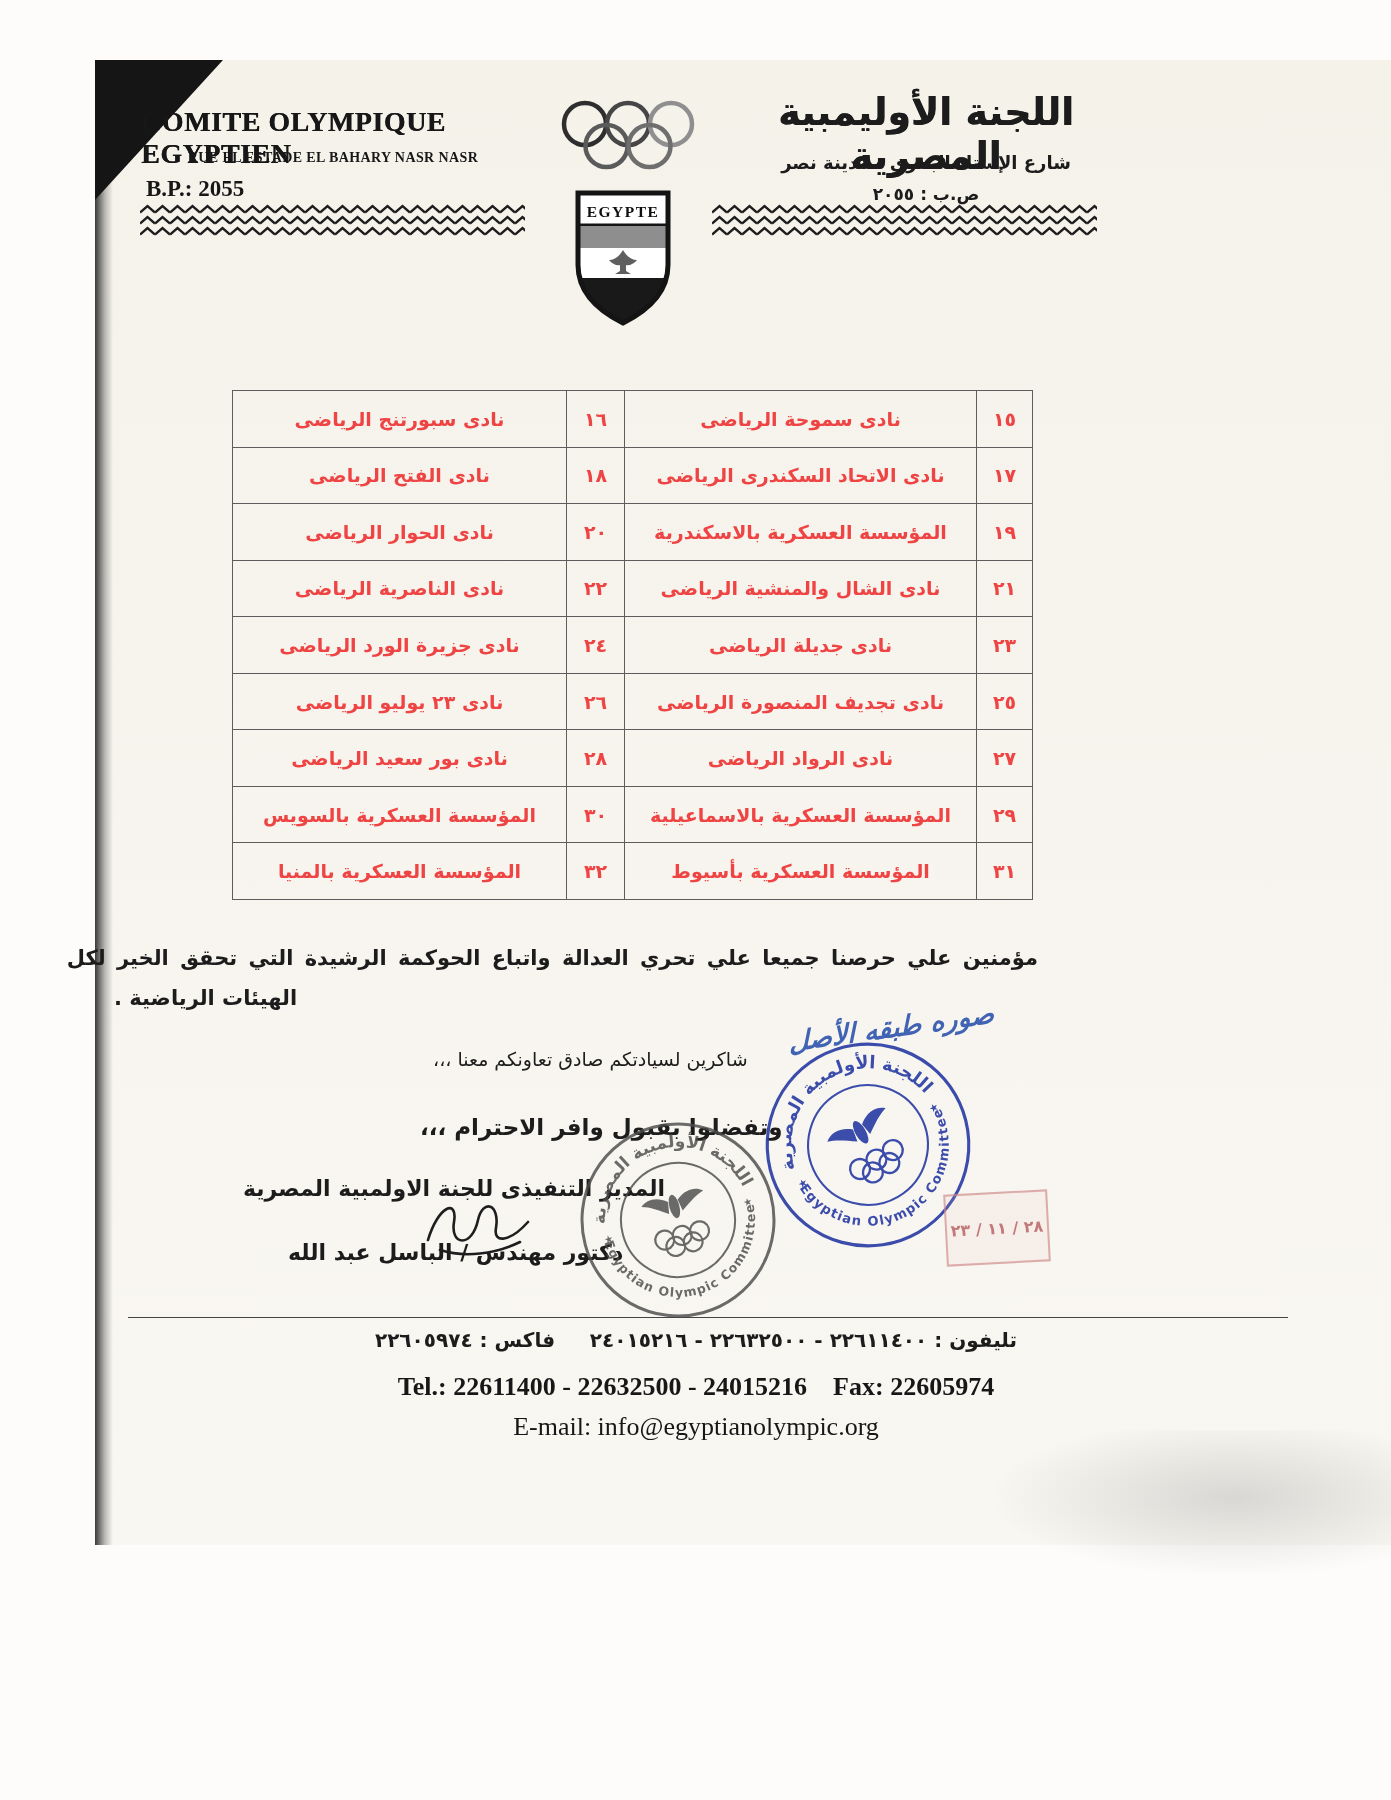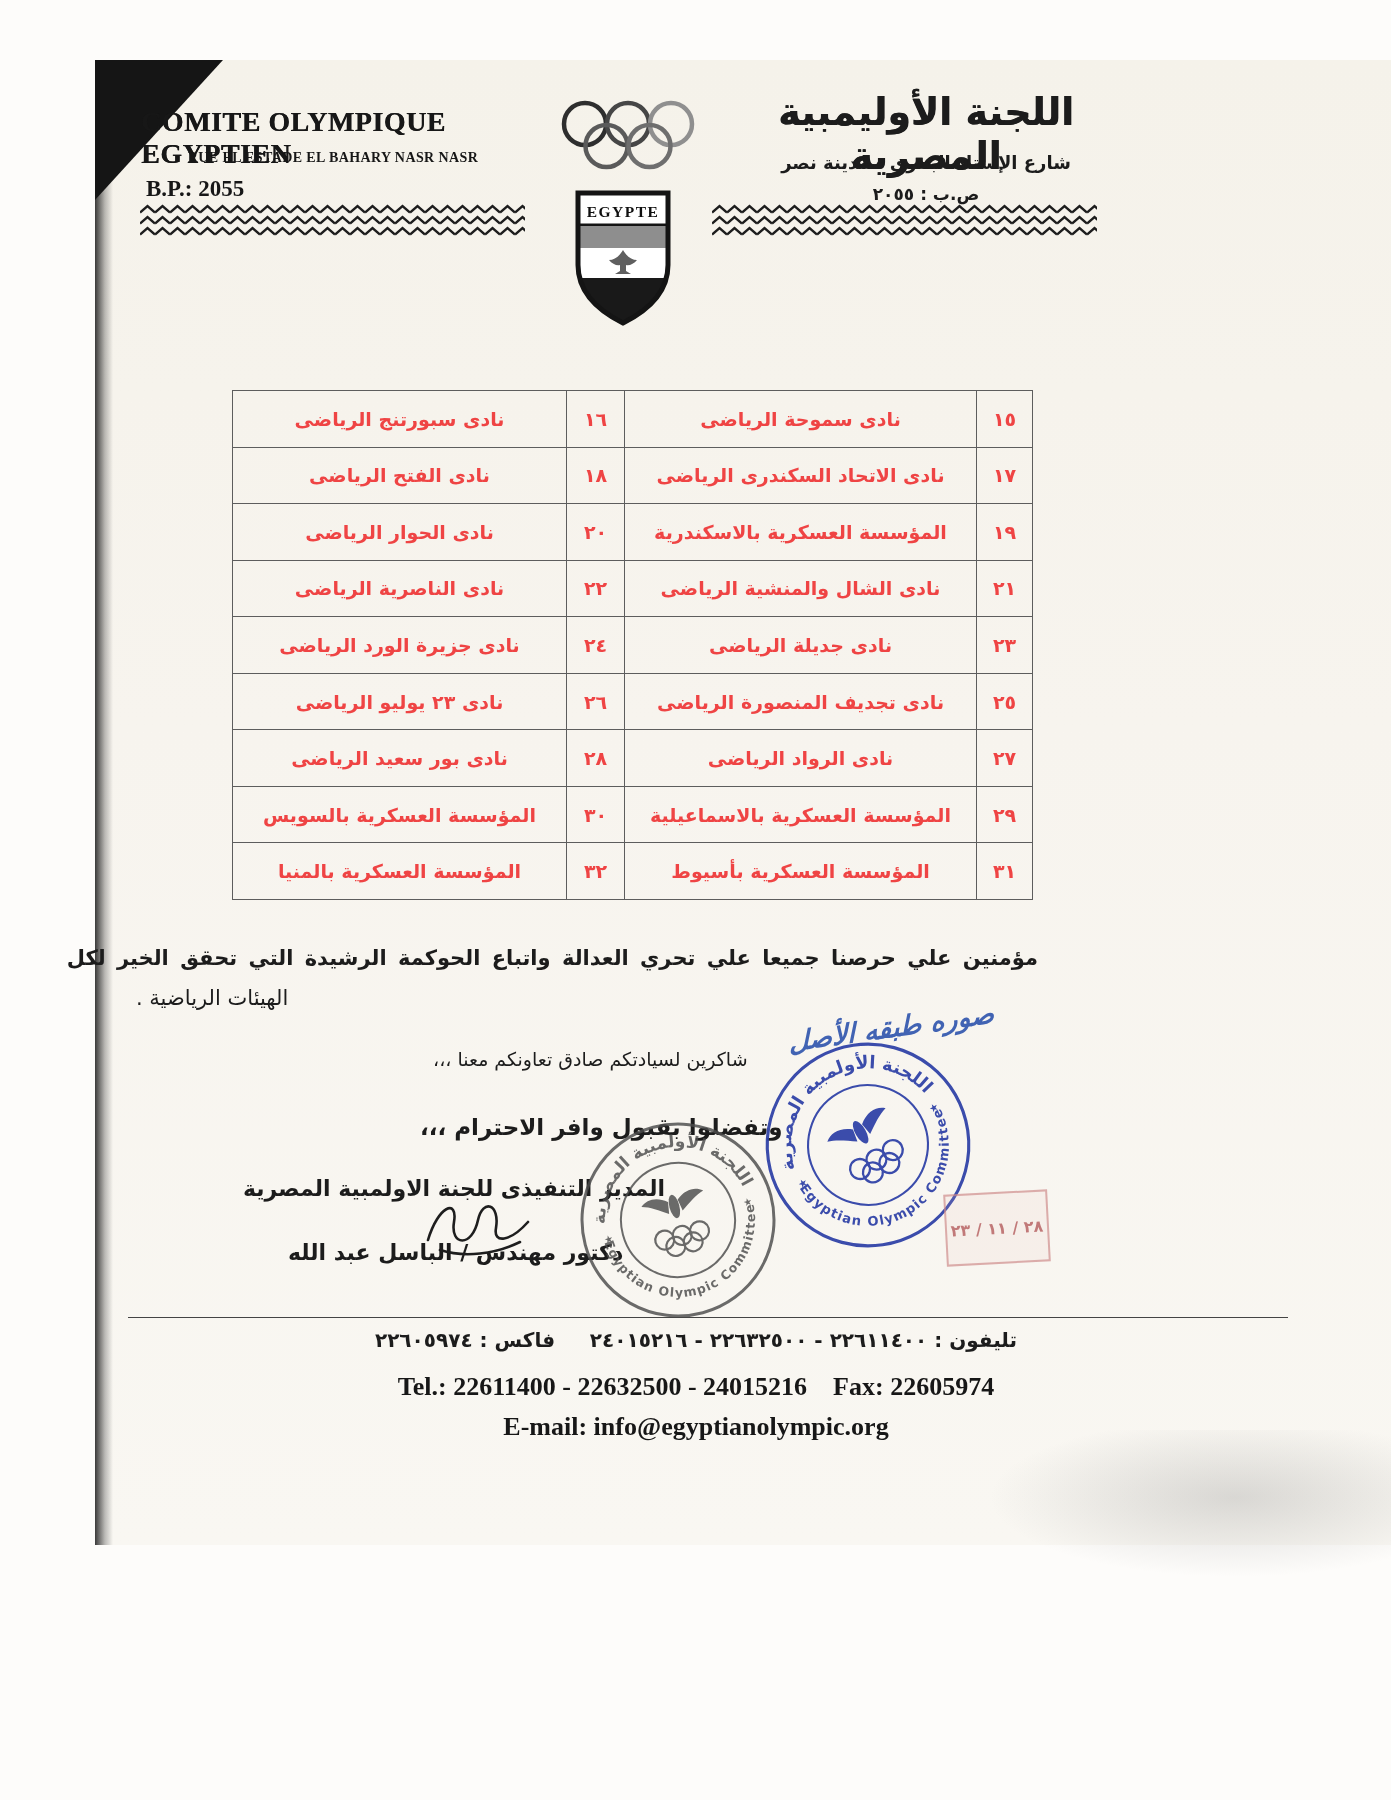--- a/index.html
+++ b/index.html
@@ -32,21 +32,21 @@
   .rings{position:absolute;left:553px;top:98px;width:150px;height:82px;}
   .shield{position:absolute;left:570px;top:190px;width:106px;height:142px;}
 
   table.clubs{position:absolute;left:232px;top:390px;width:800px;height:510px;
       border-collapse:collapse;direction:rtl;table-layout:fixed;}
   table.clubs td{border:1px solid #5d5d5d;text-align:center;vertical-align:middle;
       font-weight:bold;font-size:19px;color:#ef4444;font-family:"DejaVu Sans",sans-serif;}
   table.clubs{border:1.5px solid #4a4a4a;}
 
   .p-line1{left:230px;top:946px;width:808px;text-align:right;font-weight:bold;font-size:21px;word-spacing:4px;white-space:nowrap;}
-  .p-line2{left:136px;top:986px;font-weight:normal;font-size:21px;white-space:nowrap;}
+  .p-line2{left:114px;top:986px;font-weight:bold;font-size:21px;white-space:nowrap;}
   .thanks{left:433px;top:1048px;font-weight:normal;font-size:19px;white-space:nowrap;}
   .respect{left:420px;top:1114px;font-weight:bold;font-size:23px;white-space:nowrap;}
   .sig-title{left:243px;top:1176px;font-weight:bold;font-size:22px;white-space:nowrap;}
   .sig-name{left:288px;top:1240px;font-weight:bold;font-size:22px;white-space:nowrap;}
 
   .handnote{left:788px;top:1012px;font-size:27px;font-weight:bold;font-style:italic;color:#2e54ad;
       transform:rotate(-8deg) skewX(-6deg);white-space:nowrap;opacity:.9;}
   .signature-svg{position:absolute;left:420px;top:1192px;width:115px;height:72px;}
 
   .stamp{position:absolute;}
@@ -55,21 +55,21 @@
   .stamp svg{width:100%;height:100%;}
 
   .date-stamp{left:945px;top:1192px;width:100px;height:68px;transform:rotate(-3deg);
       border:2px solid rgba(205,135,135,.65);color:rgba(185,105,105,.88);
       display:flex;align-items:center;justify-content:center;font-weight:bold;font-size:16px;
       background:rgba(235,190,190,.12);}
 
   .footer-rule{left:128px;top:1317px;width:1160px;border-top:1.8px solid #444;}
   .phone-ar{left:176px;top:1328px;width:1040px;text-align:center;font-weight:bold;font-size:20px;}
   .phone-en{left:176px;top:1372px;width:1040px;text-align:center;font-weight:bold;font-size:26px;}
-  .email{left:176px;top:1412px;width:1040px;text-align:center;font-weight:bold;font-size:26px;}
+  .email{left:176px;top:1412px;width:1040px;text-align:center;font-weight:normal;font-size:26px;}
 </style>
 </head>
 <body>
 
 <div class="page">
 
   <div class="paper"></div>
   <div class="left-edge"></div>
   <div class="corner-fold"></div>
   <div class="bottom-shade"></div>

